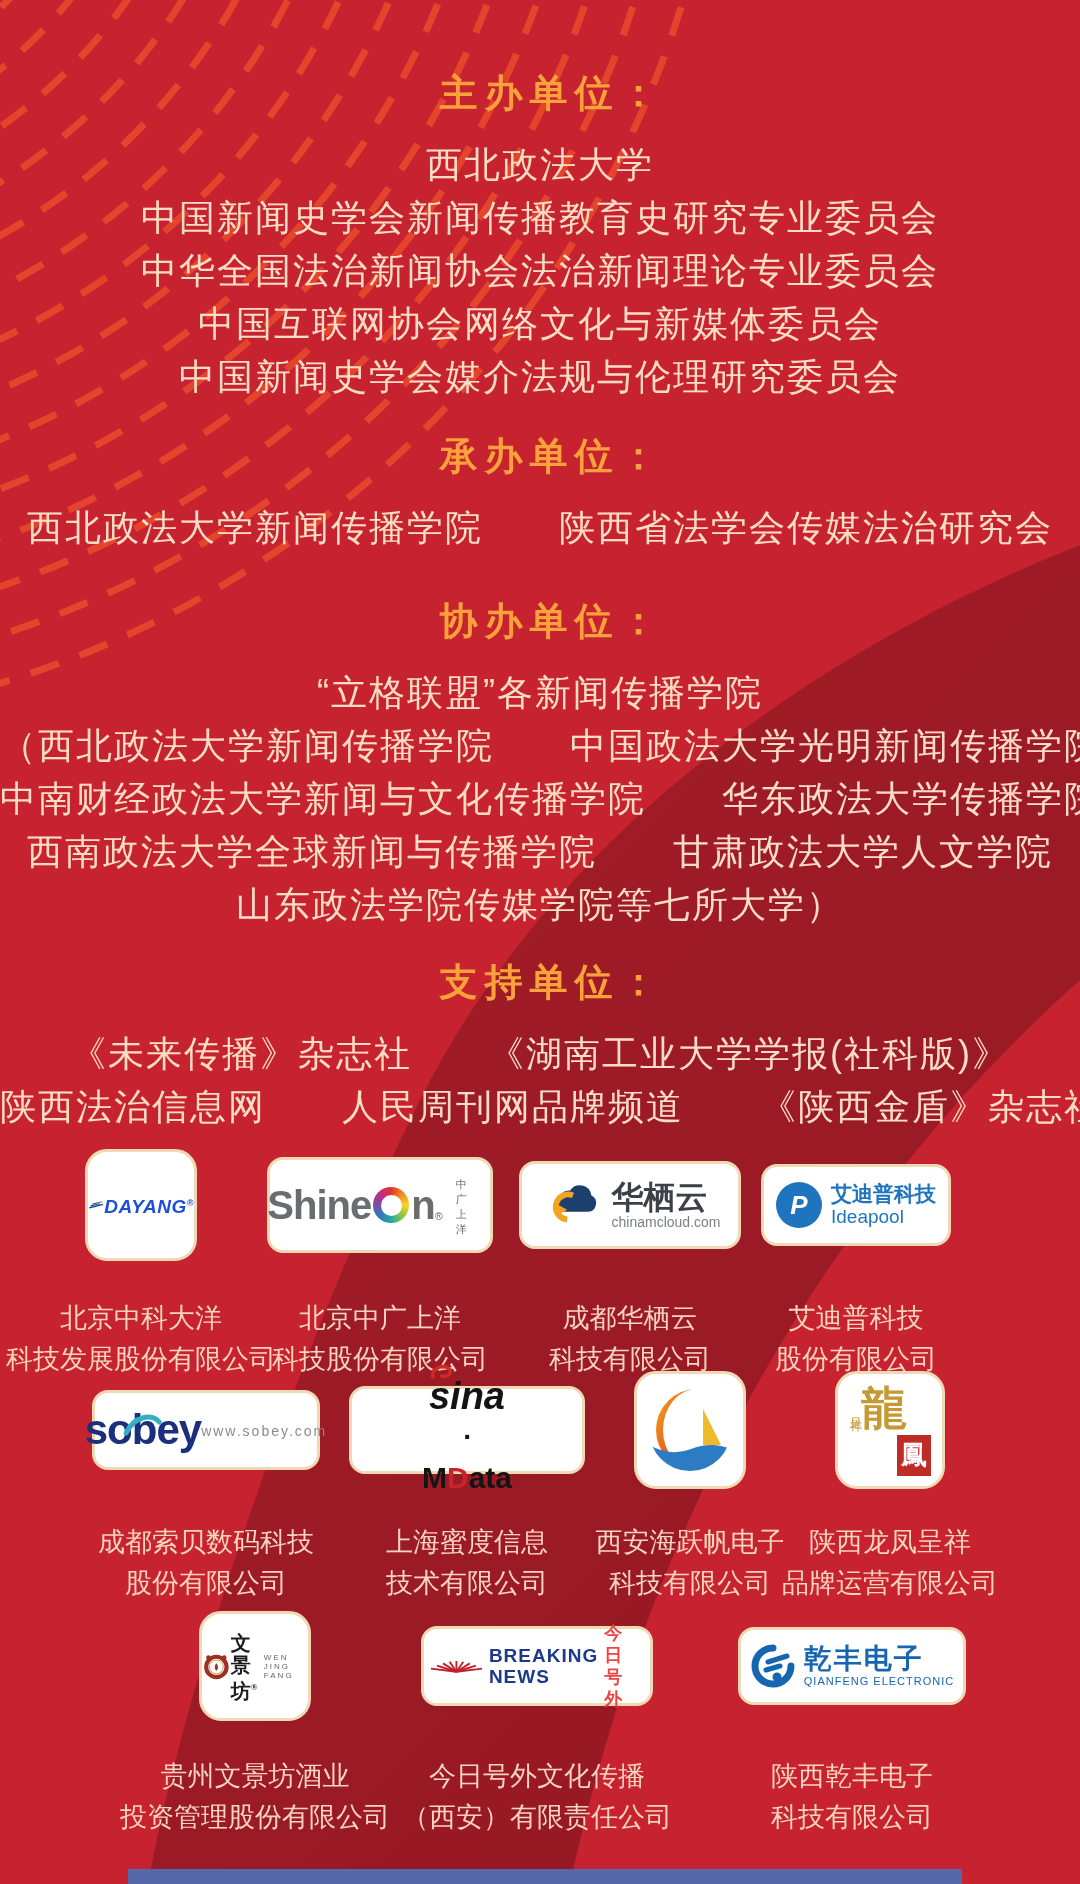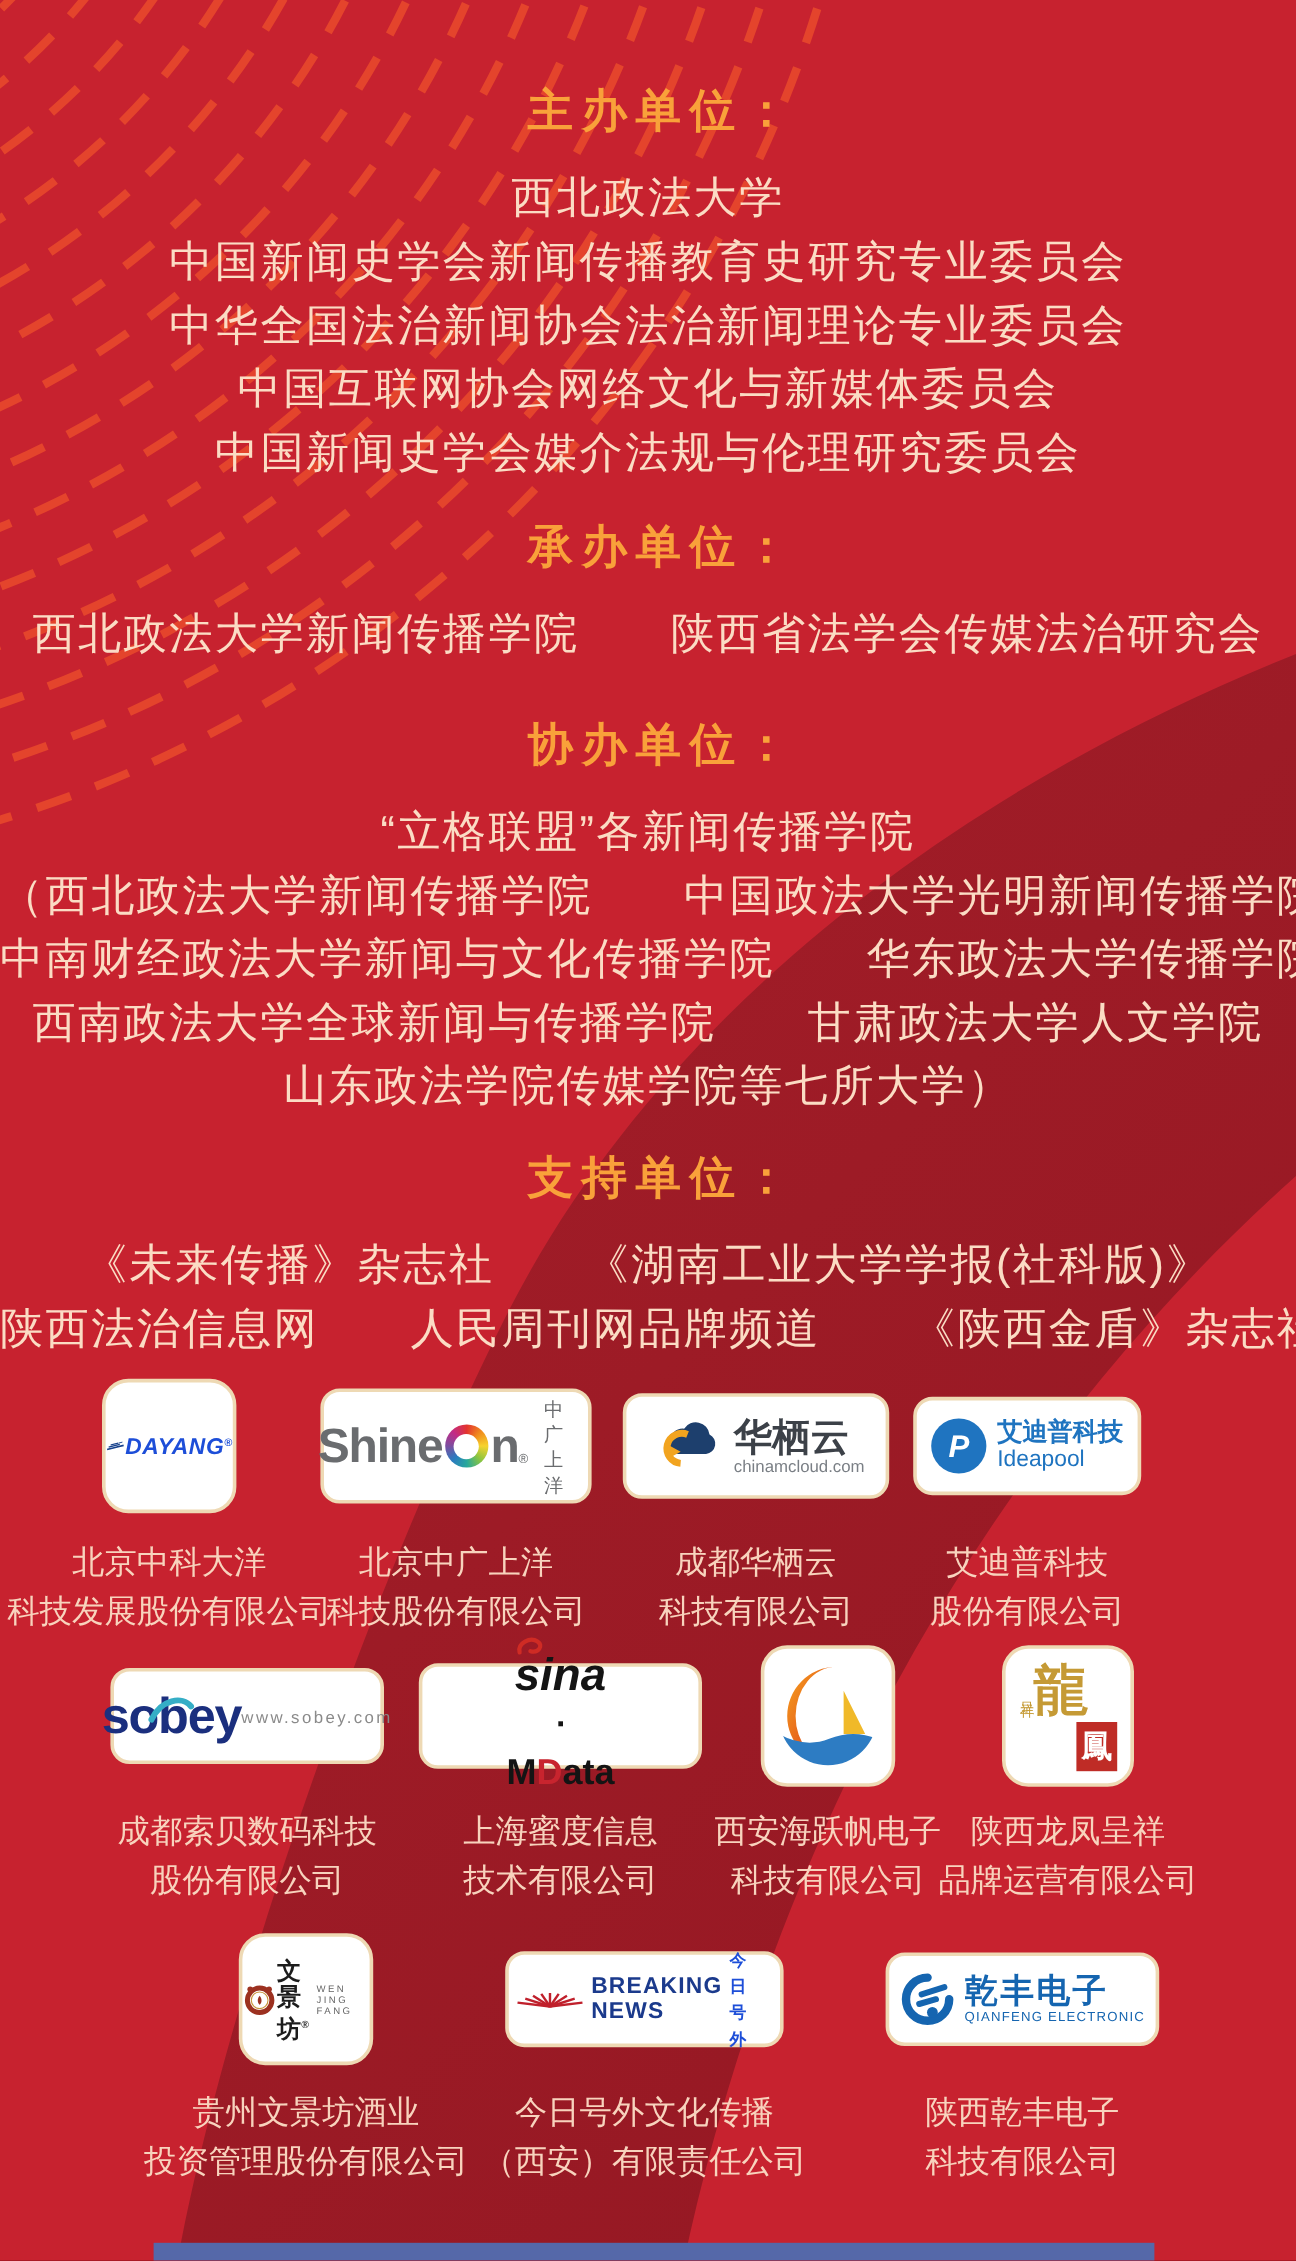--- a/index.html
+++ b/index.html
@@ -19,21 +19,21 @@
   .h-co{margin-top:44px;}
   .h-sup{margin-top:28px;}
   .lines{margin-top:22px;}
   .line{margin:0;text-align:center;font-size:36px;line-height:53px;
     color:#fbdcc4;letter-spacing:2px;white-space:nowrap;}
 
   
   .col{position:absolute;display:flex;flex-direction:column;align-items:center;z-index:2;}
   .zone{display:flex;align-items:center;justify-content:center;}
   .zone-r1{height:130px;}.zone-r2{height:128px;}.zone-r3{height:124px;}
-  .caps{margin-top:12px;}
+  .caps{margin-top:28px;}
   .cap{margin:0;font-size:27px;line-height:41px;color:#f8d3bd;text-align:center;white-space:nowrap;}
 
   .r1c1{left:28px;top:1140px;width:226px;}
   .r1c2{left:258px;top:1140px;width:244px;}
   .r1c3{left:498px;top:1140px;width:264px;}
   .r1c4{left:738px;top:1140px;width:236px;}
   .r2c1{left:80px;top:1366px;width:252px;}
   .r2c2{left:336px;top:1366px;width:262px;}
   .r2c3{left:588px;top:1366px;width:204px;}
   .r2c4{left:768px;top:1366px;width:244px;}
@@ -51,21 +51,21 @@
   .dayang-word sup{font-size:9px;}
   
   .card-shineon{width:226px;height:96px;}
   .shineon-row{display:flex;align-items:center;}
   .shineon-txt{color:#6a6c6f;font-weight:800;font-size:40px;letter-spacing:-1px;}
   .shineon-reg{color:#6a6c6f;font-size:11px;align-self:flex-end;margin-bottom:6px;}
   .ring{width:36px;height:36px;border-radius:50%;margin:0 2px;
     background:conic-gradient(#e3342f,#f08c1e,#f6d32d,#8bc540,#27a89c,#2b7bc0,#7c4fa0,#c12b87,#e3342f);
     display:flex;align-items:center;justify-content:center;}
   .ring-hole{width:21px;height:21px;border-radius:50%;background:#fff;}
-  .shineon-sub{color:#6a6c6f;font-size:16px;letter-spacing:26px;margin-top:4px;margin-left:13px;}
+  .shineon-sub{color:#6a6c6f;font-size:11px;letter-spacing:26px;margin-top:4px;margin-left:13px;}
   
   .card-cloud{width:222px;height:88px;flex-direction:row;gap:8px;}
   .cloud-txtcol{display:flex;flex-direction:column;align-items:flex-start;}
   .cloud-brand{color:#3c4148;font-weight:700;font-size:32px;line-height:34px;}
   .cloud-sub{color:#7a7f85;font-size:14px;line-height:16px;}
   
   .card-ideapool{width:190px;height:82px;flex-direction:row;gap:9px;}
   .idp-mark{width:46px;height:46px;border-radius:50%;background:#1f74c0;color:#fff;
     font-weight:800;font-style:italic;font-size:26px;display:flex;align-items:center;justify-content:center;}
   .idp-txtcol{display:flex;flex-direction:column;align-items:flex-start;}
@@ -92,21 +92,21 @@
   .lf-long{position:absolute;left:14px;top:-4px;color:#c59a35;font-size:46px;font-weight:700;font-family:"Liberation Serif","DejaVu Serif",serif;}
   .lf-feng{position:absolute;right:2px;bottom:2px;background:#bf2c26;color:#fff;font-size:26px;font-weight:700;padding:3px 4px;font-family:"Liberation Serif","DejaVu Serif",serif;}
   
   .card-wjf{width:112px;height:110px;border-radius:22px;}
   .wjf-brand{color:#1c1c1c;font-weight:700;font-size:20px;line-height:22px;font-family:"Liberation Serif","DejaVu Serif",serif;margin-top:2px;}
   .wjf-brand sup{font-size:9px;}
   .wjf-sub{color:#666;font-size:8px;letter-spacing:2px;}
   
   .card-bn{width:232px;height:80px;}
   .bn-brand{color:#1b3a8c;font-weight:800;font-size:19px;line-height:21px;letter-spacing:1px;}
-  .bn-sub{color:#1d4ed8;font-weight:700;font-size:14px;letter-spacing:12px;margin-left:6px;line-height:22px;}
+  .bn-sub{color:#ef4444;font-weight:700;font-size:18px;letter-spacing:12px;margin-left:6px;line-height:22px;}
   
   .card-qf{width:228px;height:78px;flex-direction:row;gap:8px;}
   .qf-txtcol{display:flex;flex-direction:column;align-items:flex-start;}
   .qf-brand{color:#1565b0;font-weight:800;font-size:28px;line-height:30px;letter-spacing:2px;}
   .qf-sub{color:#1565b0;font-size:11px;letter-spacing:1px;line-height:14px;}
 
   .bottom-bar{position:absolute;left:128px;bottom:0;width:834px;height:15px;background:#5568a9;z-index:3;}
 </style>
 </head>
 <body>

